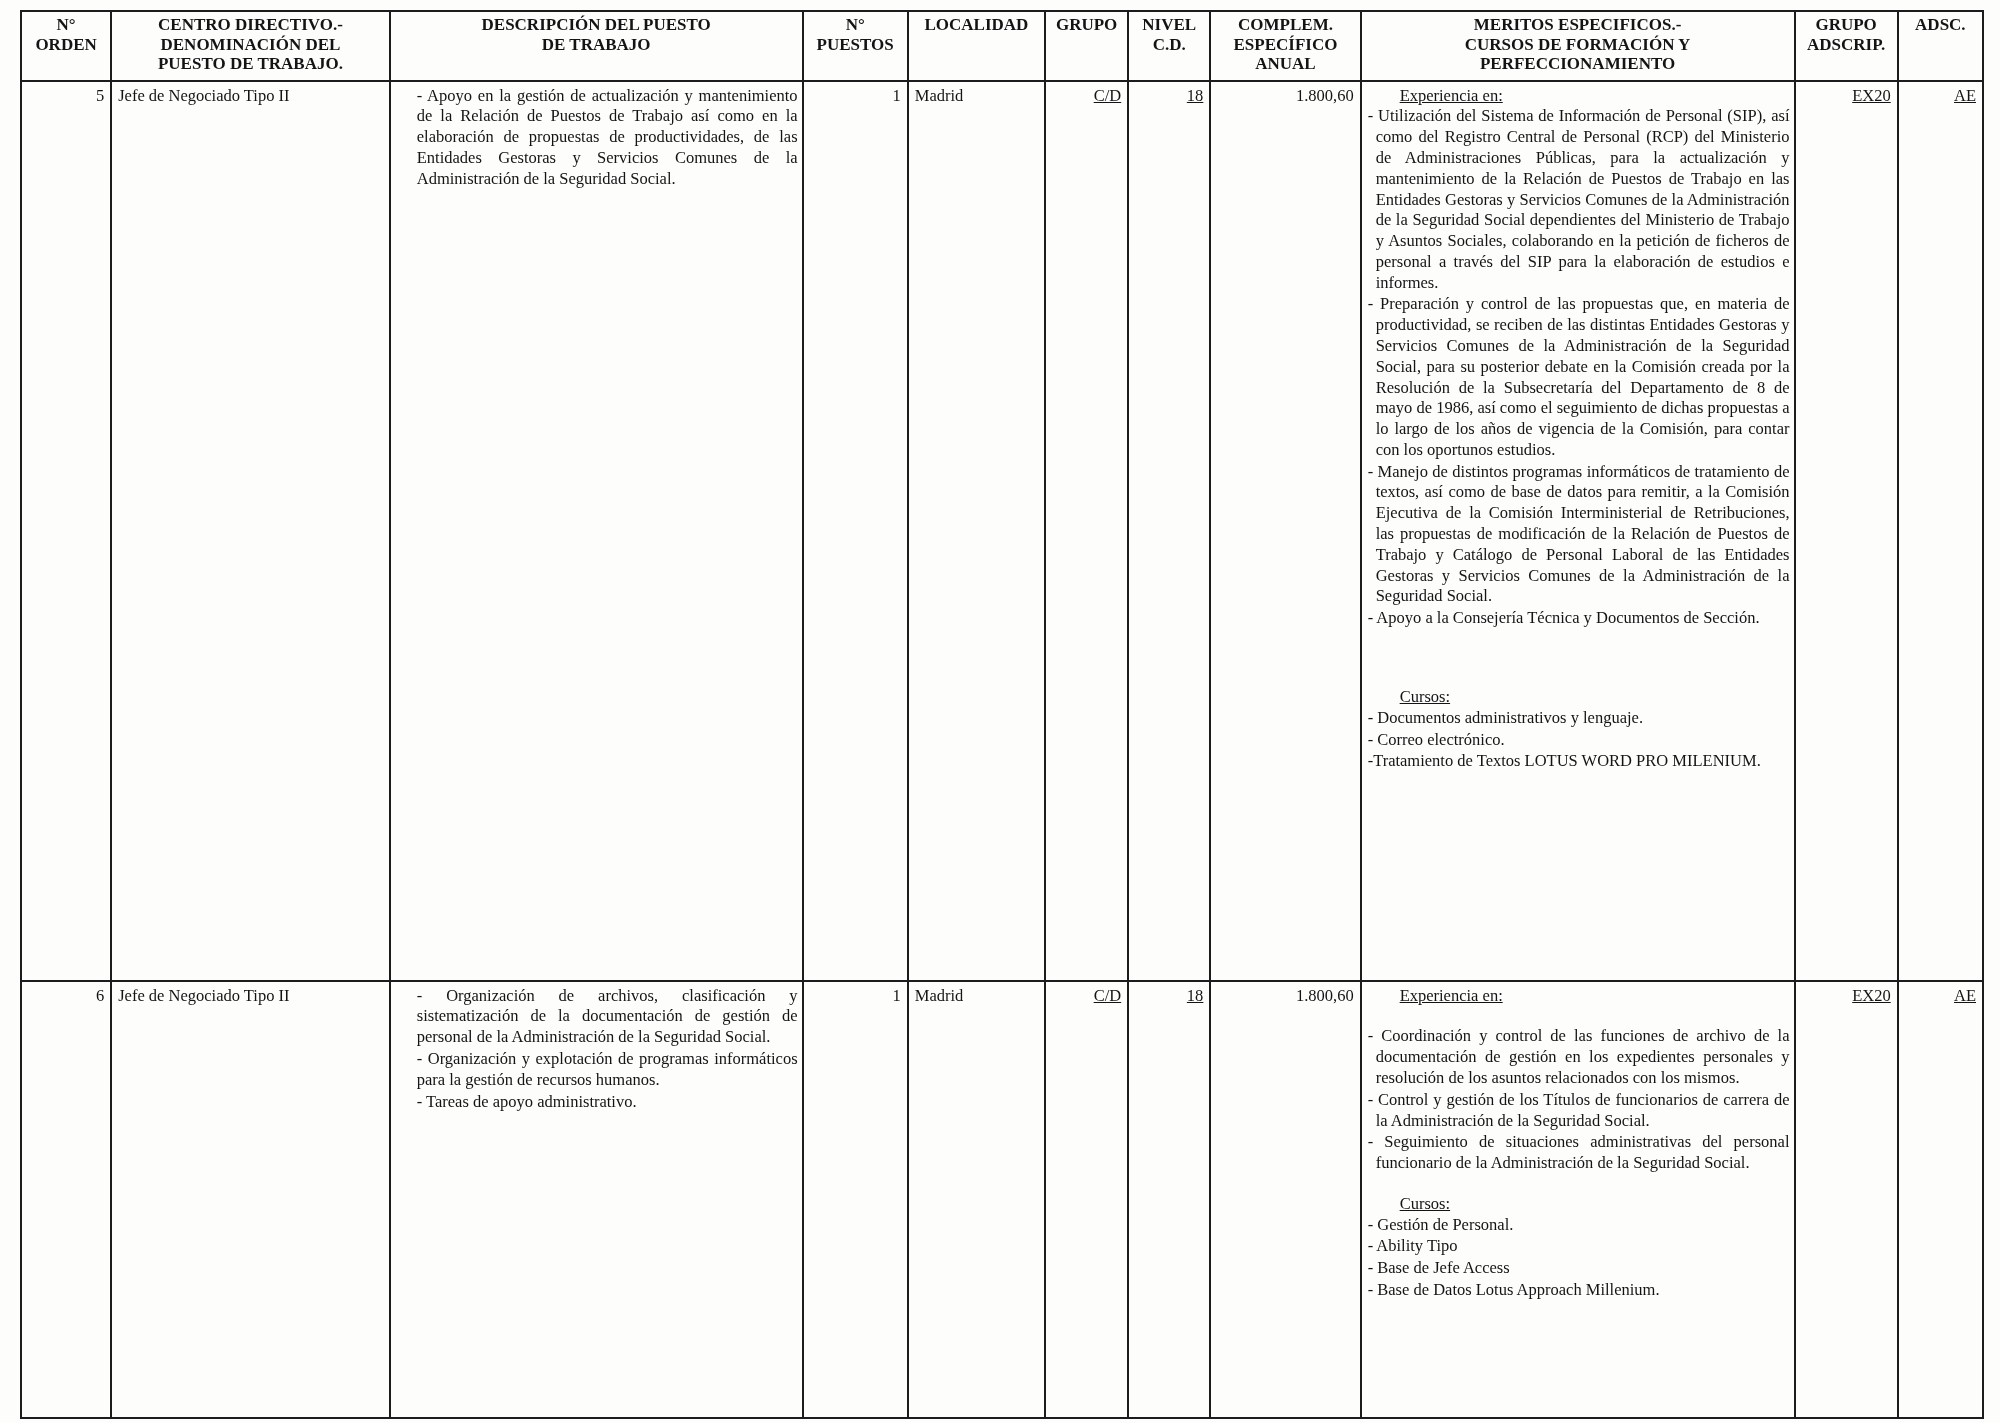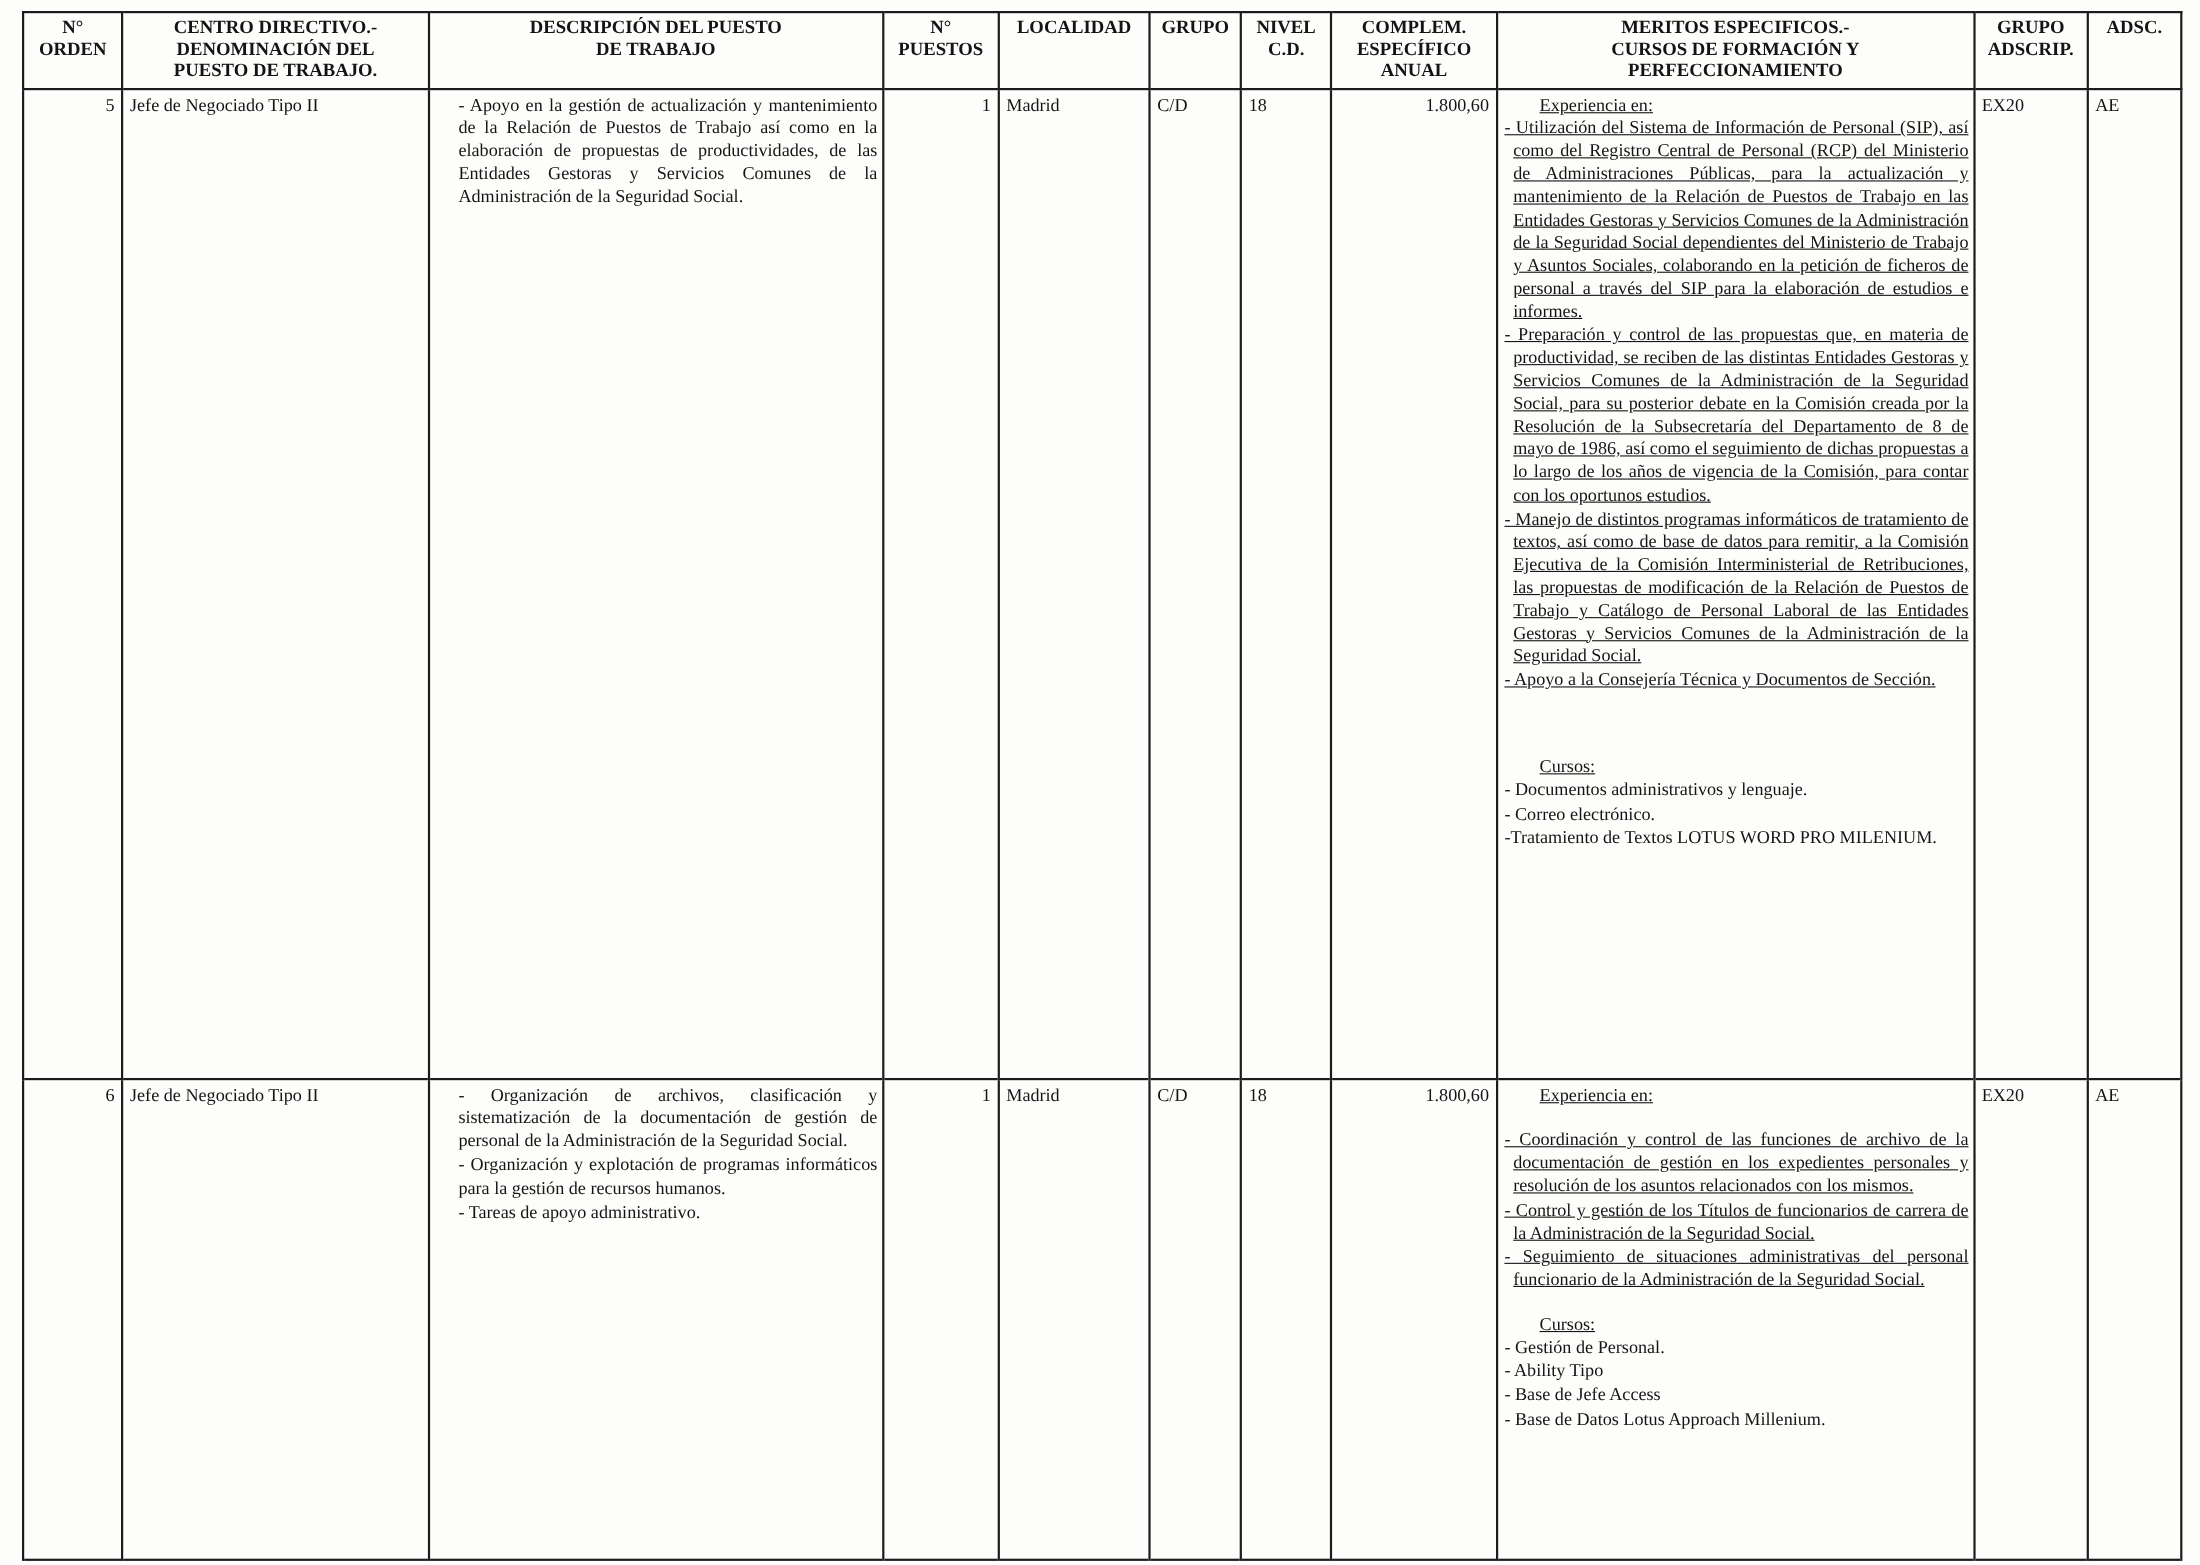--- a/index.html
+++ b/index.html
@@ -41,32 +41,31 @@
     font-size: 16.5px;
     line-height: 1.26;
     padding: 4px 6px 6px;
   }
   tr.row-a { height: 900px; }
   tr.row-b { height: 437px; }
   
   tr.row-a td { border-bottom: 2px dashed #2a2a2a; }
   tr.row-b td { border-bottom: 2px dashed #2a2a2a; }
   .al-r { text-align: right; }
-  .al-c { text-align: left; }
+  .al-c { text-align: right; text-decoration: underline; }
   .para {
     text-align: justify;
     margin-bottom: 1px;
     margin-left: 20px;
   }
   .hang {
     padding-left: 8px;
     text-indent: -8px;
     text-align: justify;
     margin-bottom: 1px;
-    text-decoration: underline;
   }
   .line { margin-bottom: 1px; }
   .u { text-decoration: underline; margin-left: 32px; }
   .gap-lg { margin-top: 58px; }
   .gap-sm { margin-top: 20px; }
   .mt-sm { margin-top: 20px; }
   .cell-desc, .cell-meritos { padding-right: 4px; }
 </style>
 </head>
 <body>

